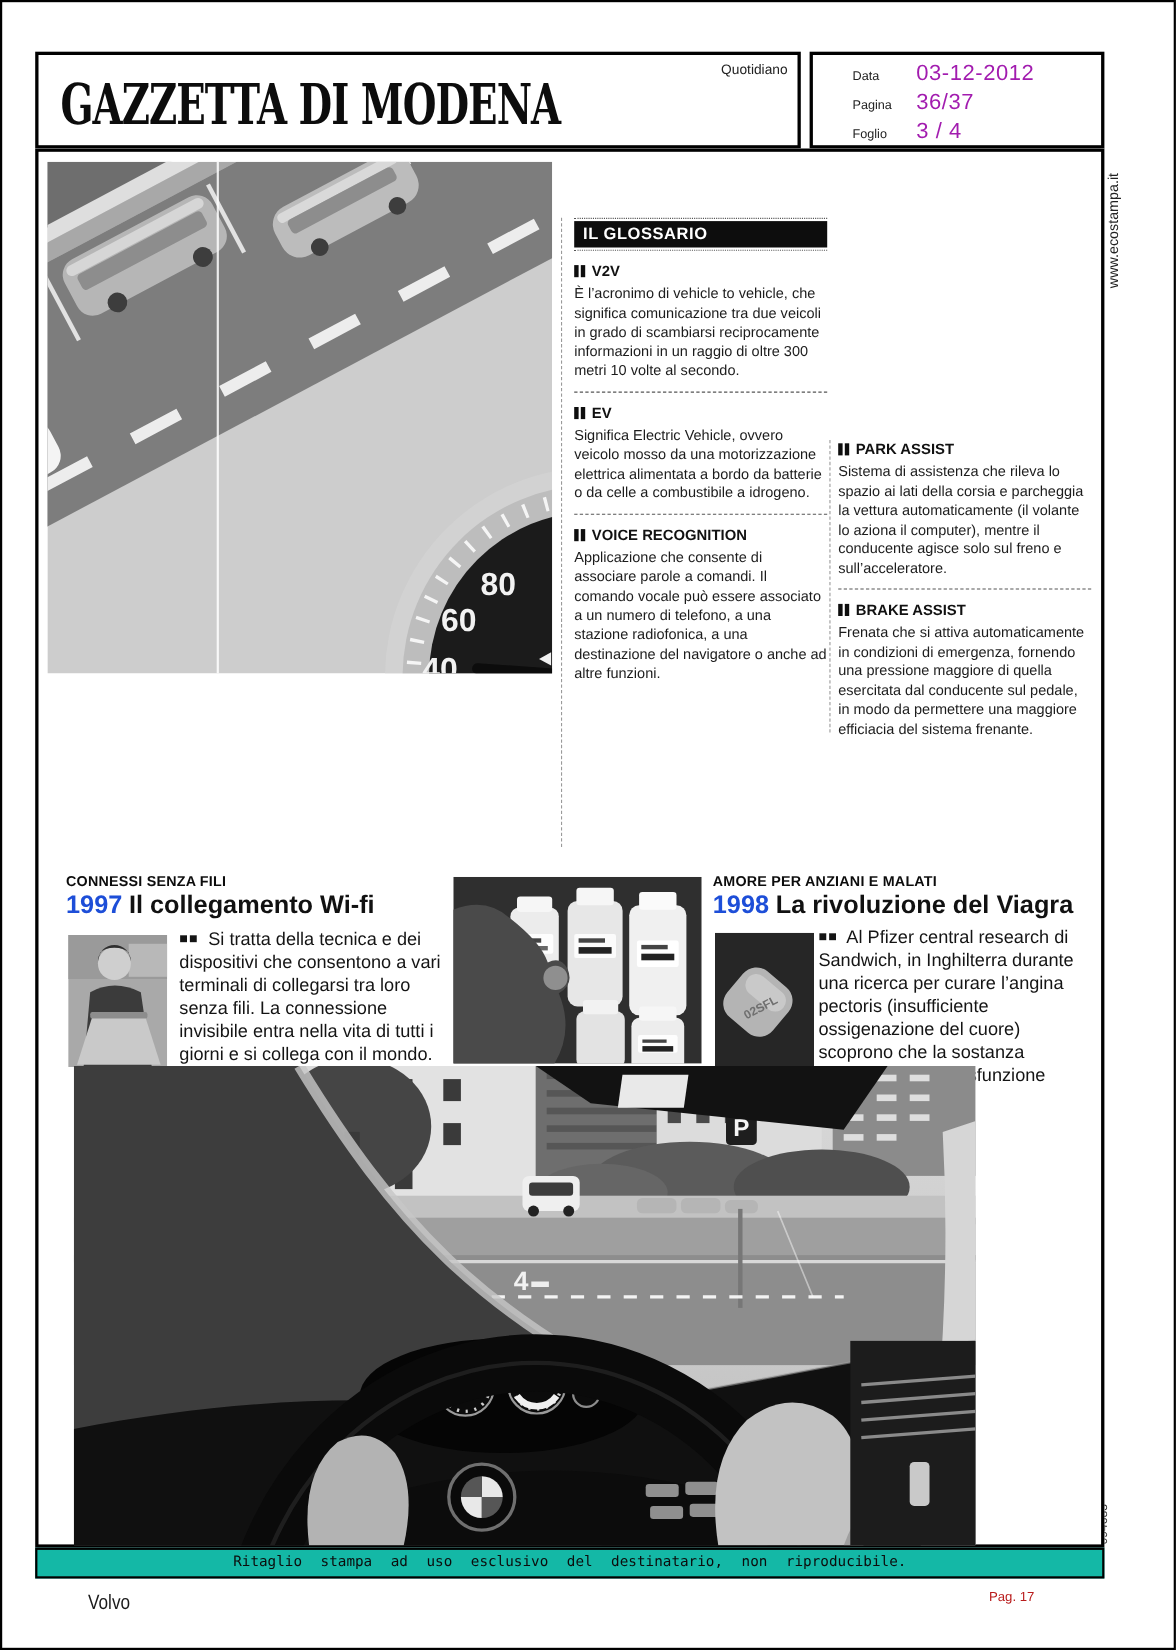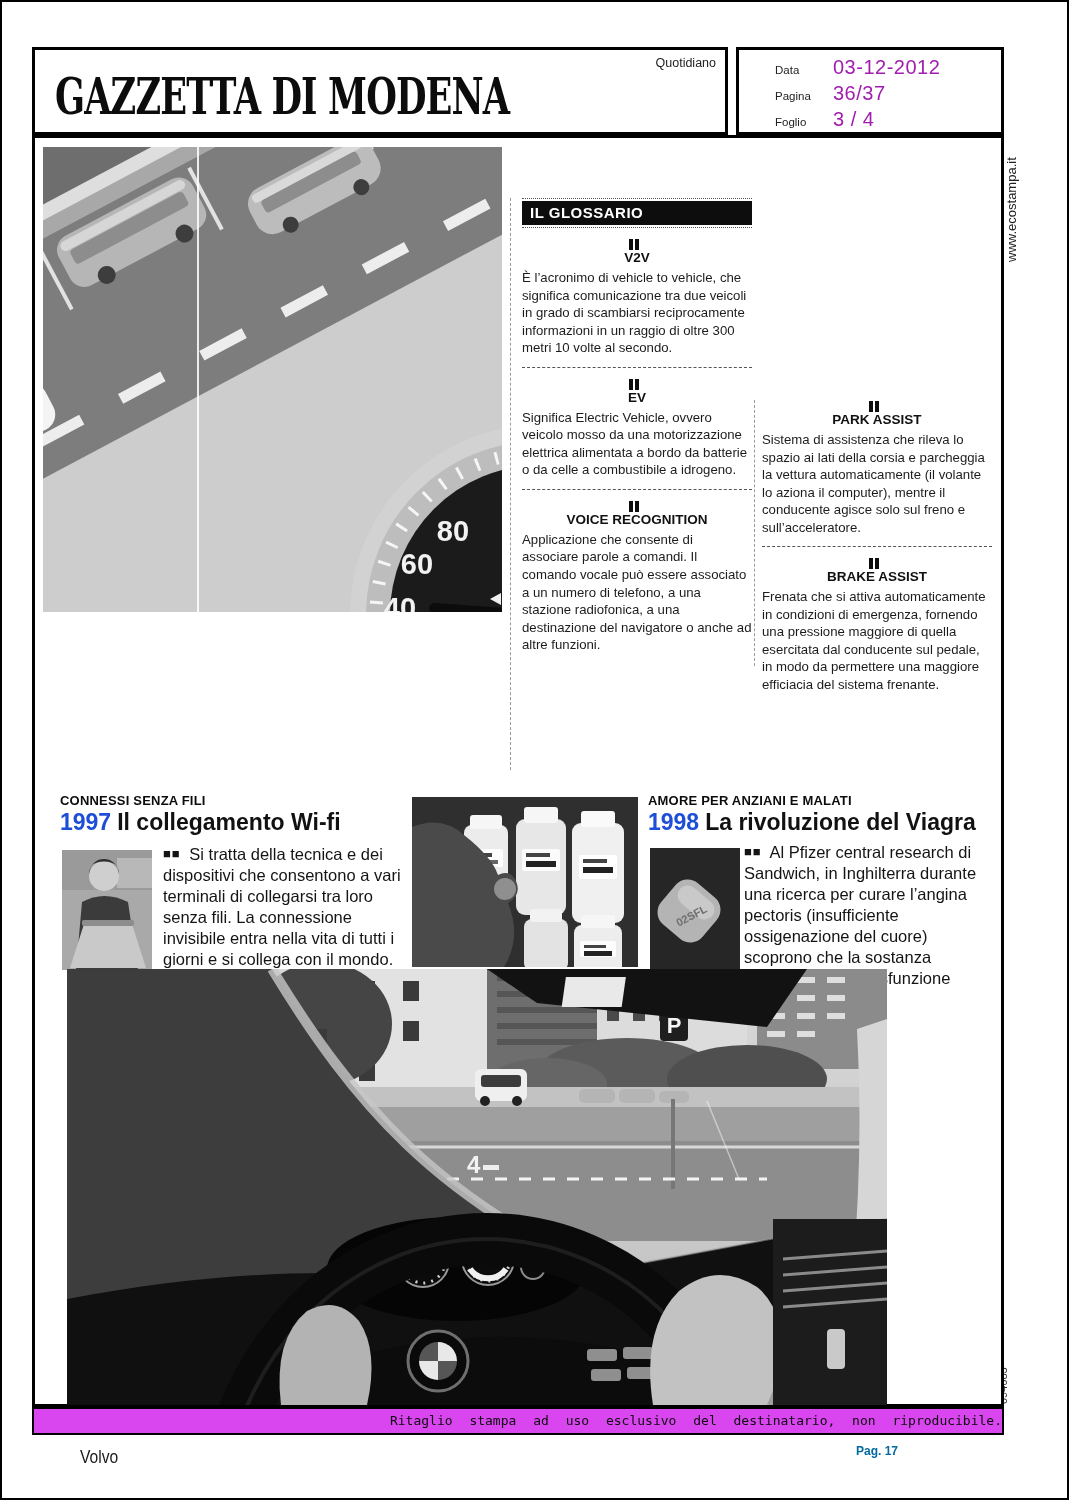--- a/index.html
+++ b/index.html
@@ -24,43 +24,43 @@
   .vtext{position:absolute;writing-mode:vertical-rl;transform:rotate(180deg);color:#222;}
   .ecostampa{left:1002px;top:140px;height:120px;font-size:13px;}
   .clipcode{left:995px;top:1340px;height:62px;font-size:11px;color:#333;}
   
   .frame{position:absolute;left:30px;top:133px;width:972px;height:1272px;border:3px solid #000;box-sizing:border-box;background:#fff;}
   .vrule{position:absolute;width:0;border-left:1px dashed #9a9a9a;}
   
   .g-col{position:absolute;width:230px;}
   .g-rule{border-top:1px dotted #555;height:0;margin:2px 0;}
   .g-titlebar{background:#0d0d0d;color:#fff;font-weight:bold;font-size:15px;letter-spacing:.5px;padding:3px 0 4px 8px;margin:2px 0;}
-  .g-term{font-weight:bold;font-size:13.5px;margin-top:11px;display:flex;align-items:center;flex-direction:column;}
+  .g-term{font-weight:bold;font-size:13.5px;margin-top:11px;display:flex;align-items:center;}
   .tmark{display:inline-block;width:4px;height:11px;background:#0d0d0d;box-shadow:6px 0 0 #0d0d0d;margin-right:12px;}
   .g-def{font-size:13.2px;line-height:1.33;margin:4px 0 0 0;color:#1c1c1c;}
   .g-div{border-top:1px dashed #555;margin-top:10px;}
   
   .article{position:absolute;}
   .kicker{font-size:13px;font-weight:bold;letter-spacing:.2px;color:#0c0c0c;}
   .headline{margin:2px 0 0 0;font-size:23px;font-weight:bold;line-height:1.05;}
   .year{color:#1d4ed8;margin-right:6px;}
   .a-photo{position:absolute;}
   .a-body{font-size:16.5px;line-height:1.27;margin:8px 0 0 0;color:#141414;}
   .bullet{letter-spacing:1px;font-size:13px;position:relative;top:-2px;margin-right:4px;}
   
   .photo-frame{position:absolute;overflow:hidden;}
   svg{display:block;}
   .svg-num{font-family:"Liberation Sans",sans-serif;font-weight:bold;fill:#f2f2f2;}
   
   .notice-bar{
     position:absolute;left:30px;top:1405px;width:972px;height:28px;border:2px solid #000;box-sizing:border-box;
-    text-align:right;font-family:"DejaVu Sans Mono",monospace;font-size:13px;line-height:24px;word-spacing:9px;color:#0c0c0c;background:#d946ef;
+    text-align:center;font-family:"DejaVu Sans Mono",monospace;font-size:13px;line-height:24px;word-spacing:9px;color:#0c0c0c;background:#14b8a6;
   }
   .client{position:absolute;left:78px;top:1444px;font-size:17px;color:#1a1a1a;transform:scale(.92,1.1);transform-origin:left top;}
-  .pagenum{position:absolute;left:854px;top:1442px;font-size:12px;font-weight:bold;color:#0369a1;}
+  .pagenum{position:absolute;left:897px;top:1442px;font-size:12px;font-weight:normal;color:#b91c1c;}
 </style>
 </head>
 <body>
 
 <div class="page">
 
   <div class="hdr-left">
     <div class="logo">GAZZETTA DI MODENA</div>
     <div class="freq">Quotidiano</div>
   </div>

